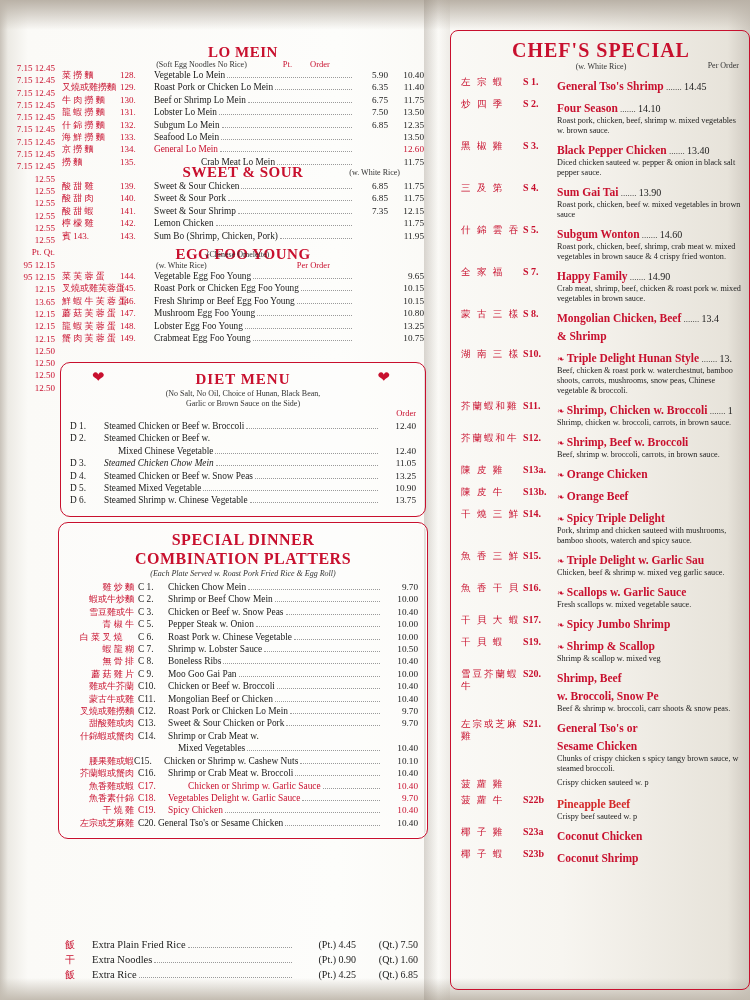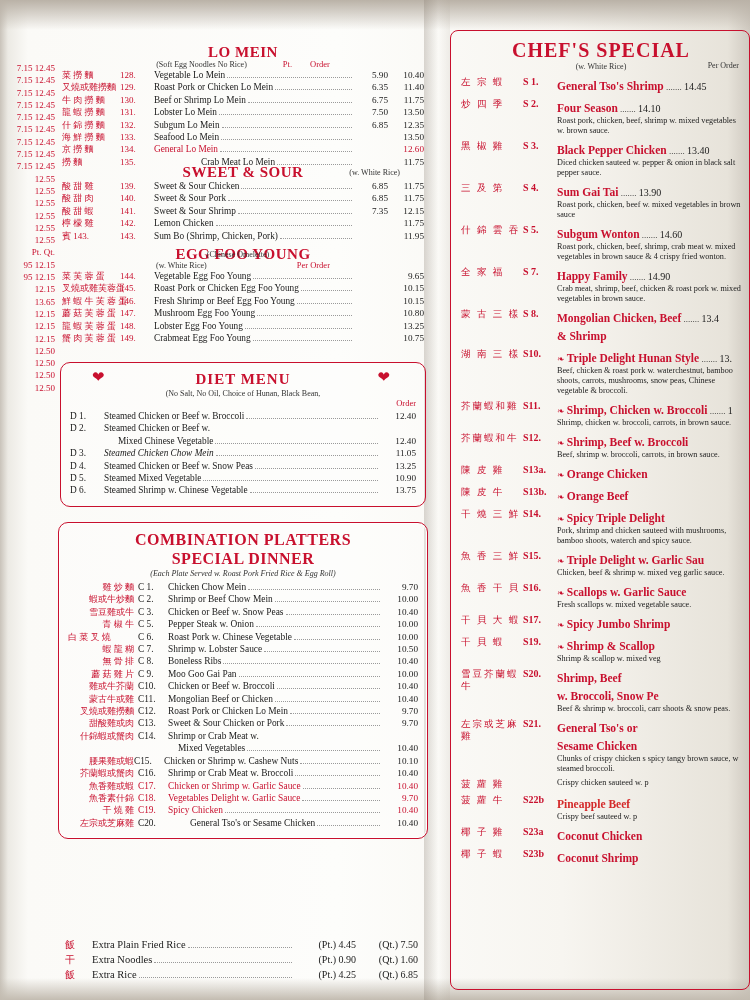--- a/index.html
+++ b/index.html
@@ -292,20 +292,21 @@
         </div>
     </div>
 
     <div class="box" style="position:absolute;left:60px;top:332px;width:346px;">
       <div class="hearts" style="text-align:center;position:relative;">
         <span class="heart" style="left:22px;">❤</span>
         <span class="heart" style="right:26px;">❤</span>
         <span class="sec-title diet-title">DIET MENU</span>
       </div>
       <div class="sub">(No Salt, No Oil, Choice of Hunan, Black Bean,</div>
+      <div class="sub">Garlic or Brown Sauce on the Side)</div>
       <div style="text-align:right;font-size:8.5px;color:#c8102e;">Order</div>
       <div id="diet" style="margin-top:2px;">
           <div class="row">
             <span style="width: 34px; font-size: 9.3px;">D 1.</span>
             <span style="font-size: 9.3px;">Steamed Chicken or Beef w. Broccoli</span>
             <span class="dots"></span>
             <span class="pr2">12.40</span>
           </div>
           <div class="row">
             <span style="width: 34px; font-size: 9.3px;">D 2.</span>
@@ -340,22 +341,22 @@
           <div class="row">
             <span style="width: 34px; font-size: 9.3px;">D 6.</span>
             <span style="font-size: 9.3px;">Steamed Shrimp w. Chinese Vegetable</span>
             <span class="dots"></span>
             <span class="pr2">13.75</span>
           </div>
         </div>
     </div>
 
     <div class="box dbl" style="position:absolute;left:58px;top:492px;width:350px;">
+      <div class="sec-title combo-title">SPECIAL DINNER</div>
       <div class="sec-title combo-title">COMBINATION PLATTERS</div>
-      <div class="sec-title combo-title">SPECIAL DINNER</div>
       <div class="sub" style="font-style:italic;">(Each Plate Served w. Roast Pork Fried Rice &amp; Egg Roll)</div>
       <div id="combo" style="margin-top:3px;">
           <div class="row">
             <span class="cn" style="width: 66px; text-align: right; padding-right: 4px;">雞 炒 麵</span>
             <span style="width: 30px; font-size: 9.3px;">C 1.</span>
             <span style="font-size: 9.4px;">Chicken Chow Mein</span>
             <span class="dots"></span>
             <span class="pr2">9.70</span>
           </div>
           <div class="row">
@@ -373,21 +374,21 @@
             <span class="pr2">10.40</span>
           </div>
           <div class="row">
             <span class="cn" style="width: 66px; text-align: right; padding-right: 4px;">青 椒 牛</span>
             <span style="width: 30px; font-size: 9.3px;">C 5.</span>
             <span style="font-size: 9.4px;">Pepper Steak w. Onion</span>
             <span class="dots"></span>
             <span class="pr2">10.00</span>
           </div>
           <div class="row">
-            <span class="cn" style="width: 66px; text-align: left; padding-right: 4px;">白 菜 叉 燒</span>
+            <span class="cn" style="width: 66px; text-align: center; padding-right: 4px;">白 菜 叉 燒</span>
             <span style="width: 30px; font-size: 9.3px;">C 6.</span>
             <span style="font-size: 9.4px;">Roast Pork w. Chinese Vegetable</span>
             <span class="dots"></span>
             <span class="pr2">10.00</span>
           </div>
           <div class="row">
             <span class="cn" style="width: 66px; text-align: right; padding-right: 4px;">蝦 龍 糊</span>
             <span style="width: 30px; font-size: 9.3px;">C 7.</span>
             <span style="font-size: 9.4px;">Shrimp w. Lobster Sauce</span>
             <span class="dots"></span>
@@ -457,42 +458,42 @@
           </div>
           <div class="row">
             <span class="cn" style="width: 66px; text-align: right; padding-right: 4px;">芥蘭蝦或蟹肉</span>
             <span style="width: 30px; font-size: 9.3px;">C16.</span>
             <span style="font-size: 9.4px;">Shrimp or Crab Meat w. Broccoli</span>
             <span class="dots"></span>
             <span class="pr2">10.40</span>
           </div>
           <div class="row">
             <span class="cn" style="width: 66px; text-align: right; padding-right: 4px; color: rgb(200, 16, 46);">魚香雞或蝦</span>
-            <span style="width: 30px; font-size: 9.3px; color: rgb(200, 16, 46);">C17.</span>
+            <span style="width: 50px; font-size: 9.3px; color: rgb(200, 16, 46);">C17.</span>
             <span style="font-size: 9.4px; color: rgb(200, 16, 46);">Chicken or Shrimp w. Garlic Sauce</span>
             <span class="dots"></span>
             <span class="pr2" style="color: rgb(200, 16, 46);">10.40</span>
           </div>
           <div class="row">
             <span class="cn" style="width: 66px; text-align: right; padding-right: 4px; color: rgb(200, 16, 46);">魚香素什錦</span>
             <span style="width: 30px; font-size: 9.3px; color: rgb(200, 16, 46);">C18.</span>
             <span style="font-size: 9.4px; color: rgb(200, 16, 46);">Vegetables Delight w. Garlic Sauce</span>
             <span class="dots"></span>
             <span class="pr2" style="color: rgb(200, 16, 46);">9.70</span>
           </div>
           <div class="row">
             <span class="cn" style="width: 66px; text-align: right; padding-right: 4px; color: rgb(200, 16, 46);">干 燒 雞</span>
             <span style="width: 30px; font-size: 9.3px; color: rgb(200, 16, 46);">C19.</span>
             <span style="font-size: 9.4px; color: rgb(200, 16, 46);">Spicy Chicken</span>
             <span class="dots"></span>
             <span class="pr2" style="color: rgb(200, 16, 46);">10.40</span>
           </div>
           <div class="row">
             <span class="cn" style="width: 66px; text-align: right; padding-right: 4px;">左宗或芝麻雞</span>
-            <span style="width: 52px; font-size: 9.3px;">C20.</span>
+            <span style="width: 20px; font-size: 9.3px;">C20.</span>
             <span style="font-size: 9.4px;">General Tso's or Sesame Chicken</span>
             <span class="dots"></span>
             <span class="pr2">10.40</span>
           </div>
         </div>
     </div>
 
     <div class="footer" style="position:absolute;left:48px;top:905px;width:370px;">
       <div id="extras">
           <div class="row">

